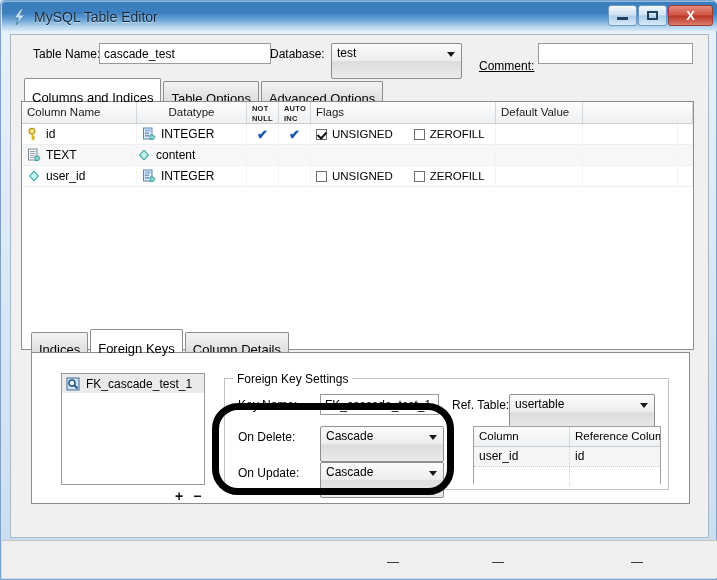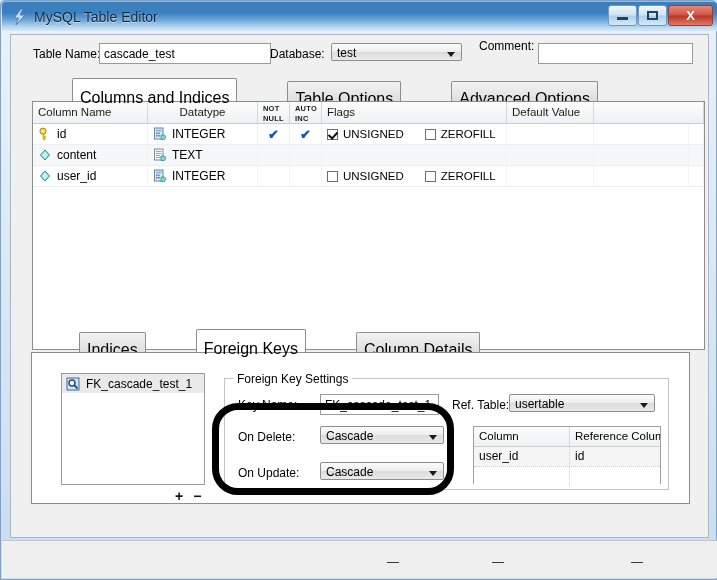--- a/index.html
+++ b/index.html
@@ -56,39 +56,39 @@
 
   .row-top{position:absolute;left:0;top:0;width:699px;height:36px;}
   .lbl{font-size:12px;color:#000;white-space:nowrap;}
 
   .field{
     box-sizing:border-box;background:#fff;border:1px solid #9a9a9a;
     font-family:"Liberation Sans", sans-serif;font-size:12px;color:#000;
     padding:0 4px;line-height:19px;height:21px;
   }
   .combo{
-    box-sizing:border-box;height:18px;position:relative;
+    box-sizing:border-box;height:36px;position:relative;
     border:1px solid #8e8e8e;border-radius:2px;
     background:linear-gradient(#fbfbfb,#eeeeee 48%,#dcdcdc 52%,#eaeaea);
     font-size:12px;line-height:19px;padding:0 18px 0 5px;color:#000;
     white-space:nowrap;overflow:hidden;
   }
   .combo .arrow{
     position:absolute;right:6px;top:8px;width:0;height:0;
     border-left:4px solid transparent;border-right:4px solid transparent;
     border-top:5px solid #1a1a1a;
   }
 
   
   .tabstrip{position:absolute;display:flex;align-items:flex-end;}
   .tab{
     box-sizing:border-box;height:20px;line-height:18px;padding:8px 7px;
     border:1px solid #8d8d8d;border-bottom:none;border-radius:2px 2px 0 0;
     background:linear-gradient(#f3f3f3,#dedede);
-    font-size:16px;color:#000;white-space:nowrap;margin-right:2px;margin-left:48px;
+    font-size:13px;color:#000;white-space:nowrap;margin-right:2px;
   }
   .tab.active{
     background:#fff;height:23px;line-height:21px;
     border-color:#8d8d8d;position:relative;z-index:3;
   }
   .tabpanel{
     position:absolute;background:#fff;border:1px solid #8d8d8d;box-sizing:border-box;
   }
 
   
@@ -198,31 +198,31 @@
     <div class="client">
 
       <div class="row-top">
         <span class="lbl" style="position:absolute;left:22px;top:12px;">Table Name:</span>
         <input class="field" style="position: absolute; left: 88px; top: 8px; width: 172px;" value="cascade_test">
         <span class="lbl" style="position:absolute;left:259px;top:12px;">Database:</span>
         <div class="combo" style="position:absolute;left:320px;top:8px;width:131px;">
           <span>test</span>
           <i class="arrow"></i>
         </div>
-        <span class="lbl" style="position:absolute;left:468px;top:4px;">Comment:</span>
+        <span class="lbl" style="position:absolute;left:468px;top:24px;text-decoration:underline;">Comment:</span>
         <input class="field" style="position: absolute; left: 527px; top: 8px; width: 155px;" value="">
       </div>
 
       <div class="tabstrip" style="left:13px;top:43px;height:23px;">
         <div class="tab active">Columns and Indices</div>
         <div class="tab">Table Options</div>
         <div class="tab">Advanced Options</div>
       </div>
 
-      <div class="tabpanel" style="left:21px;top:66px;width:673px;height:249px;">
+      <div class="tabpanel" style="left:10px;top:66px;width:673px;height:249px;">
         <div class="grid">
 
           <div class="ghead">
             <div class="gh" style="width:115px;">Column Name</div>
             <div class="gh" style="width:110px;text-align:center;">Datatype</div>
             <div class="gh two" style="width:32px;">
               <span>NOT</span>
               <span>NULL</span>
             </div>
             <div class="gh two" style="width:32px;">
@@ -270,34 +270,34 @@
                 <i class="cbox"></i>
                 <span>ZEROFILL</span>
               </span>
             </div>
             <div class="gc" style="width:87px;"></div>
             <div class="gc" style="width:95px;"></div>
             <div class="gc" style="flex:1;"></div>
           </div>
 
           <div class="grow alt">
-            <div class="gc" style="width:115px;">
-              <svg class="ic" viewBox="0 0 14 14">
-                <polygon points="7,2 11.5,7 7,12 2.5,7" fill="#8fe4e0" stroke="#2f8f8a" stroke-width="1"></polygon>
-                <polygon points="7,3.5 10,7 7,10.5 4,7" fill="#d8fbf9" opacity=".7"></polygon>
-              </svg>
-              <span>content</span>
-            </div>
             <div class="gc" style="width:110px;">
               <svg class="ic" viewBox="0 0 14 14">
                 <rect x="1.5" y="1" width="8.5" height="11" fill="#f4f6f8" stroke="#7d8c99" stroke-width="1"></rect>
                 <path d="M3 3.5h5.5M3 5.5h5.5M3 7.5h4M3 9.5h5" stroke="#9aa7b4" stroke-width="1"></path>
                 <polygon points="8,8 11.5,8 13,10 11.5,12.5 8,12.5" fill="#7fd8d2" stroke="#3f8f8a" stroke-width=".8"></polygon>
               </svg>
               <span>TEXT</span>
+            </div>
+            <div class="gc" style="width:115px;">
+              <svg class="ic" viewBox="0 0 14 14">
+                <polygon points="7,2 11.5,7 7,12 2.5,7" fill="#8fe4e0" stroke="#2f8f8a" stroke-width="1"></polygon>
+                <polygon points="7,3.5 10,7 7,10.5 4,7" fill="#d8fbf9" opacity=".7"></polygon>
+              </svg>
+              <span>content</span>
             </div>
             <div class="gc center" style="width:32px;"></div>
             <div class="gc center" style="width:32px;"></div>
             <div class="gc" style="width:185px;"></div>
             <div class="gc" style="width:87px;"></div>
             <div class="gc" style="width:95px;"></div>
             <div class="gc" style="flex:1;"></div>
           </div>
 
           <div class="grow">

